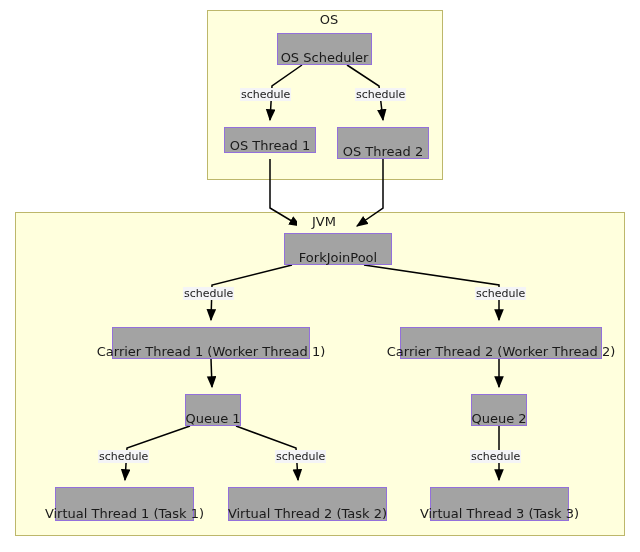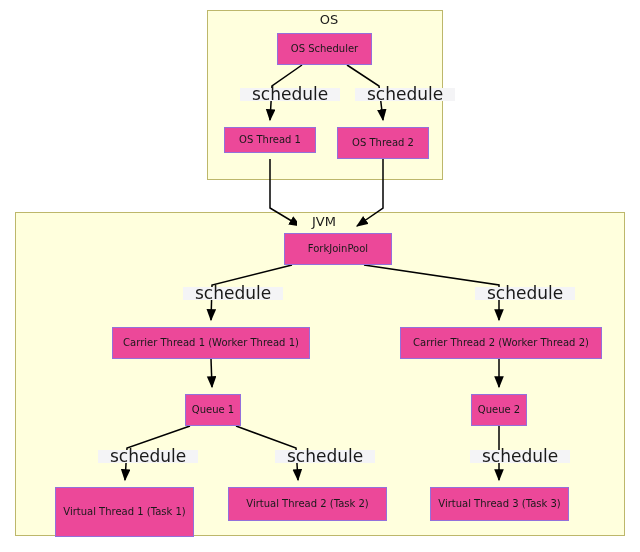--- a/index.html
+++ b/index.html
@@ -38,37 +38,37 @@
     font-size: 13px;
     color: #1a1a1a;
     background: #ffffdd;
     padding: 0 4px;
     white-space: nowrap;
     text-align: center;
     line-height: 13px;
   }
   .node {
     position: absolute;
-    background: #ec4899;
+    background: #a3a3a3;
     border: 1.3px solid #9370db;
     box-sizing: border-box;
     display: flex;
-    align-items: center;
+    align-items: flex-end;
     justify-content: center;
-    font-size: 10px;
+    font-size: 13px;
     color: #1a1a1a;
     white-space: nowrap;
     line-height: 1;
   }
   .edge-label {
     position: absolute;
-    font-size: 17px;
+    font-size: 11px;
     color: #1a1a1a;
     background: #f4f4f6;
-    padding: 0 12px;
+    padding: 0 1px;
     white-space: nowrap;
     line-height: 13px;
   }
 </style>
 </head>
 <body>
 
 <div id="canvas">
 
   <div id="groups-layer">
@@ -131,21 +131,21 @@
       </div>
       <div class="node" style="left: 400px; top: 327px; width: 202px; height: 32px;">
         <span>Carrier Thread 2 (Worker Thread 2)</span>
       </div>
       <div class="node" style="left: 185px; top: 394px; width: 56px; height: 32px;">
         <span>Queue 1</span>
       </div>
       <div class="node" style="left: 471px; top: 394px; width: 56px; height: 32px;">
         <span>Queue 2</span>
       </div>
-      <div class="node" style="left: 55px; top: 487px; width: 139px; height: 50px;">
+      <div class="node" style="left: 55px; top: 487px; width: 139px; height: 34px;">
         <span>Virtual Thread 1 (Task 1)</span>
       </div>
       <div class="node" style="left: 228px; top: 487px; width: 159px; height: 34px;">
         <span>Virtual Thread 2 (Task 2)</span>
       </div>
       <div class="node" style="left: 430px; top: 487px; width: 139px; height: 34px;">
         <span>Virtual Thread 3 (Task 3)</span>
       </div>
     </div>
 

